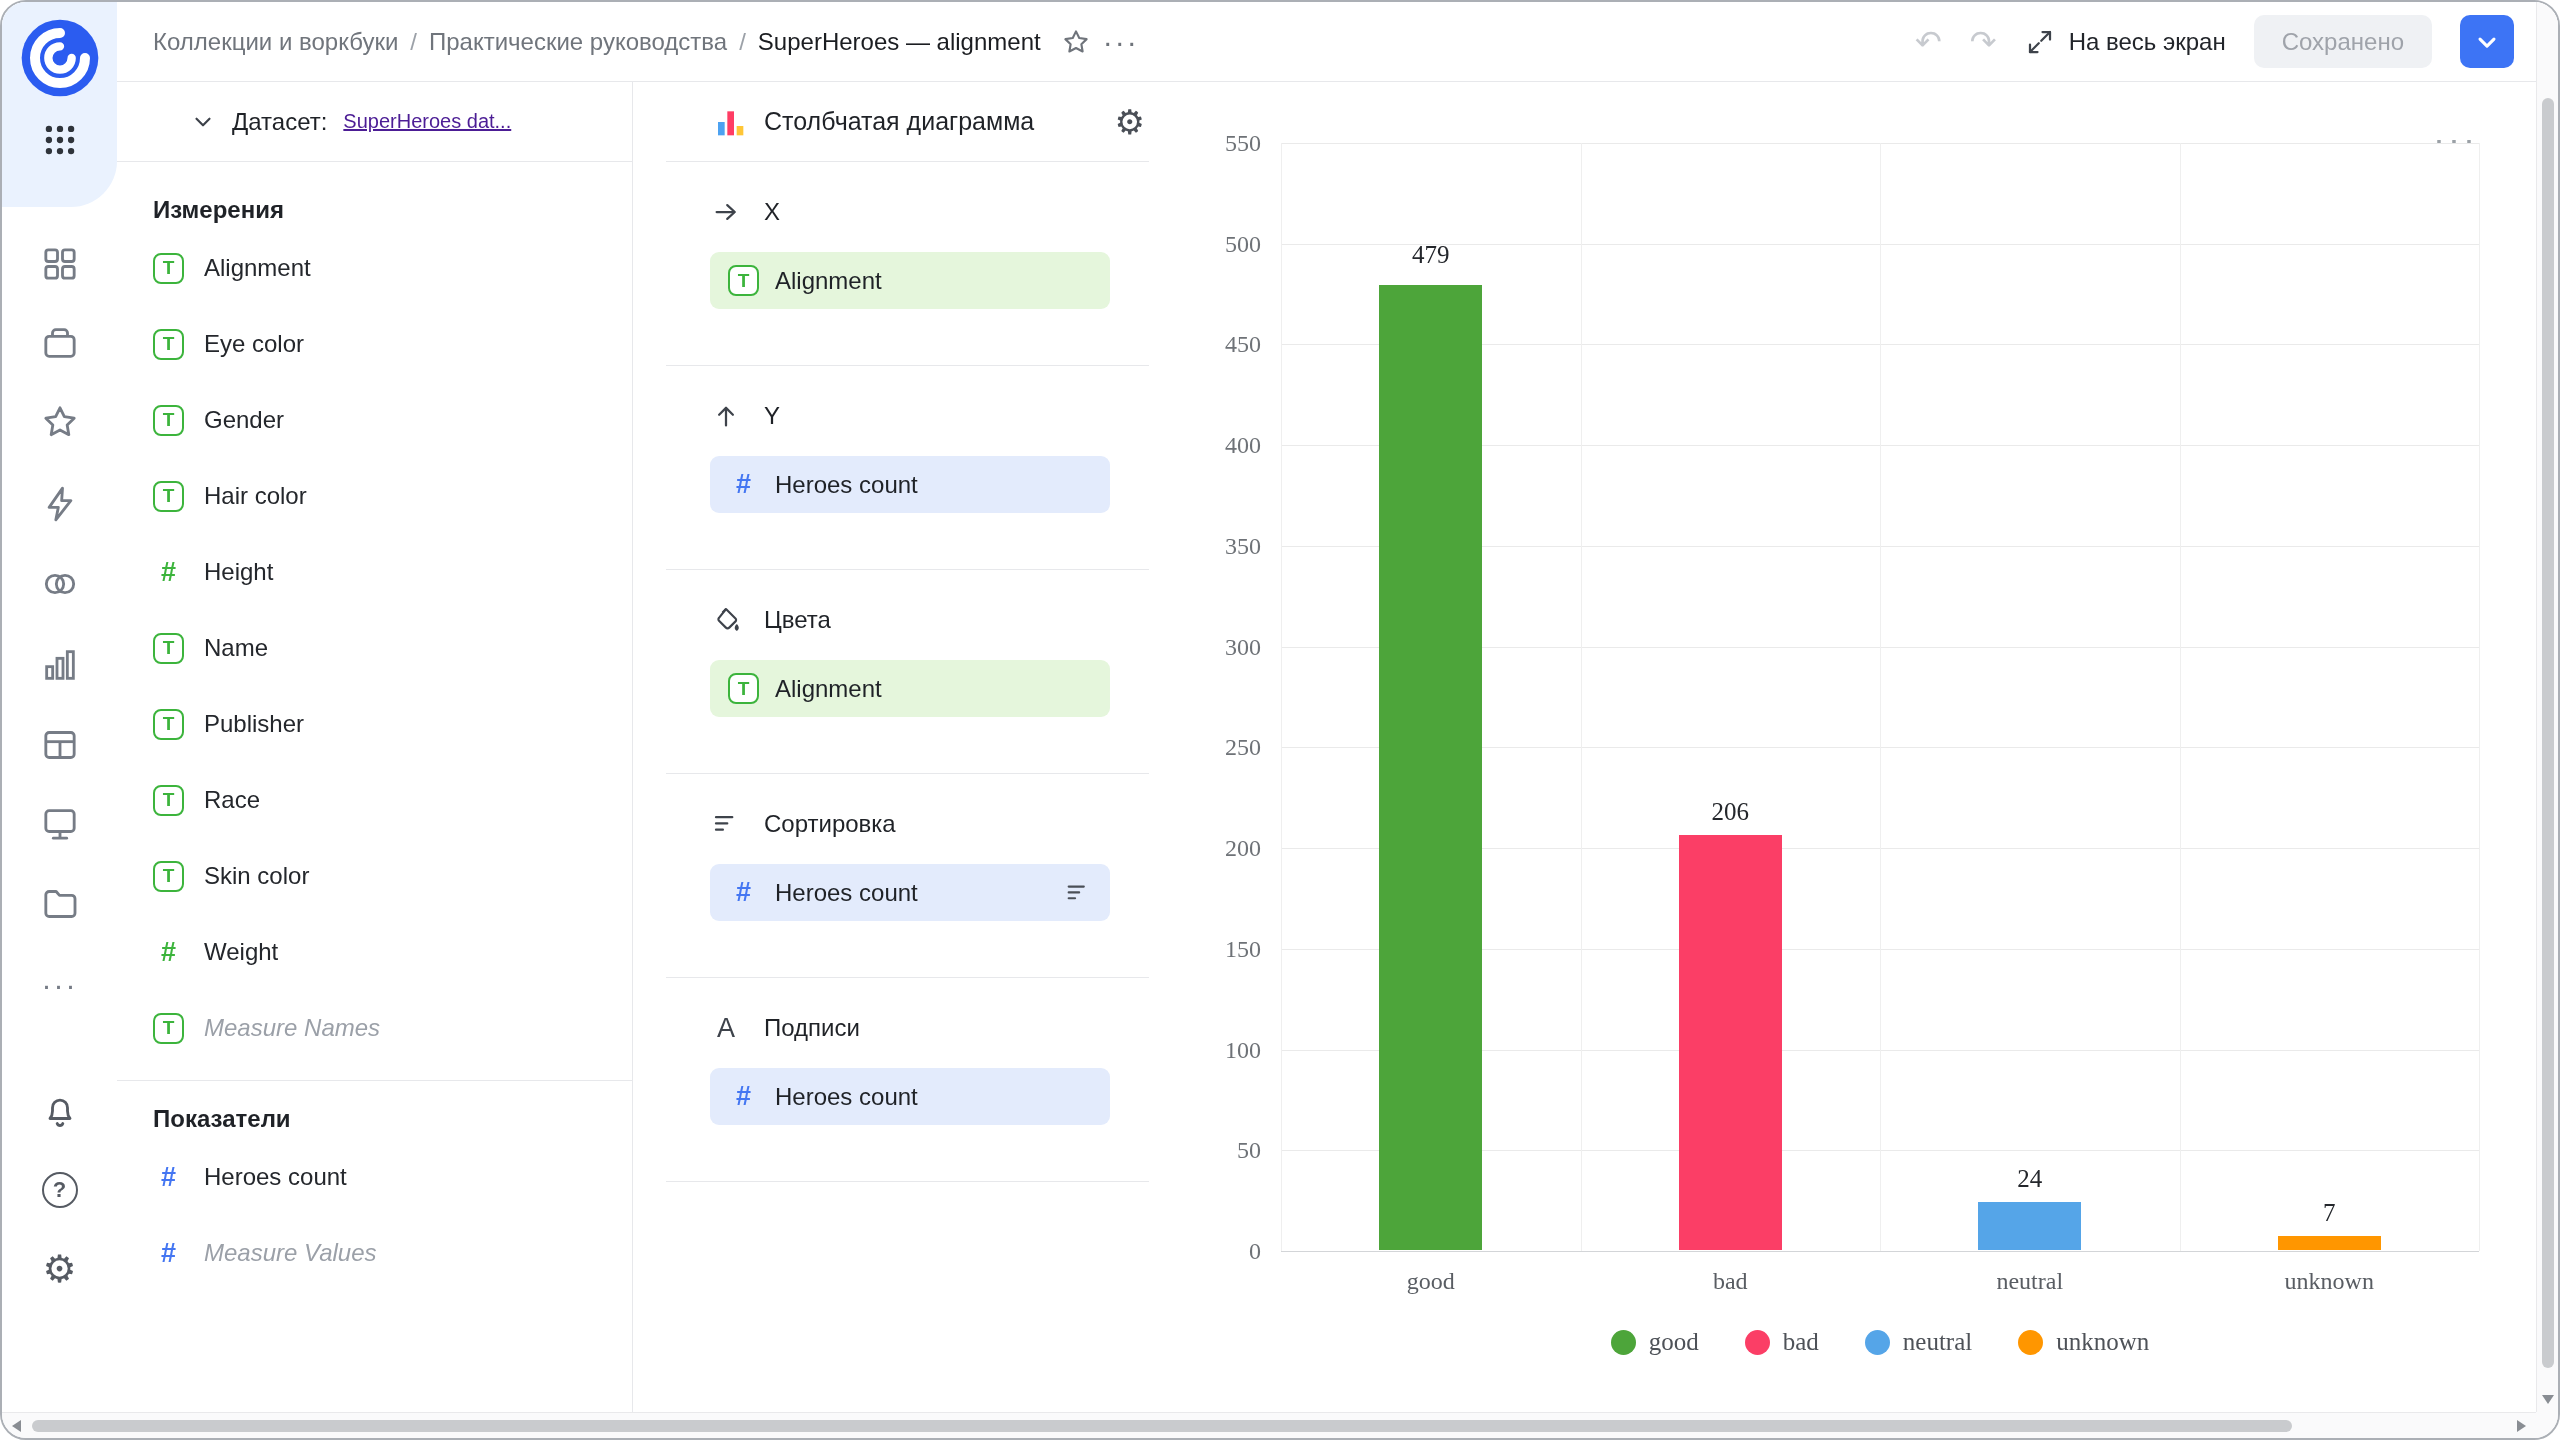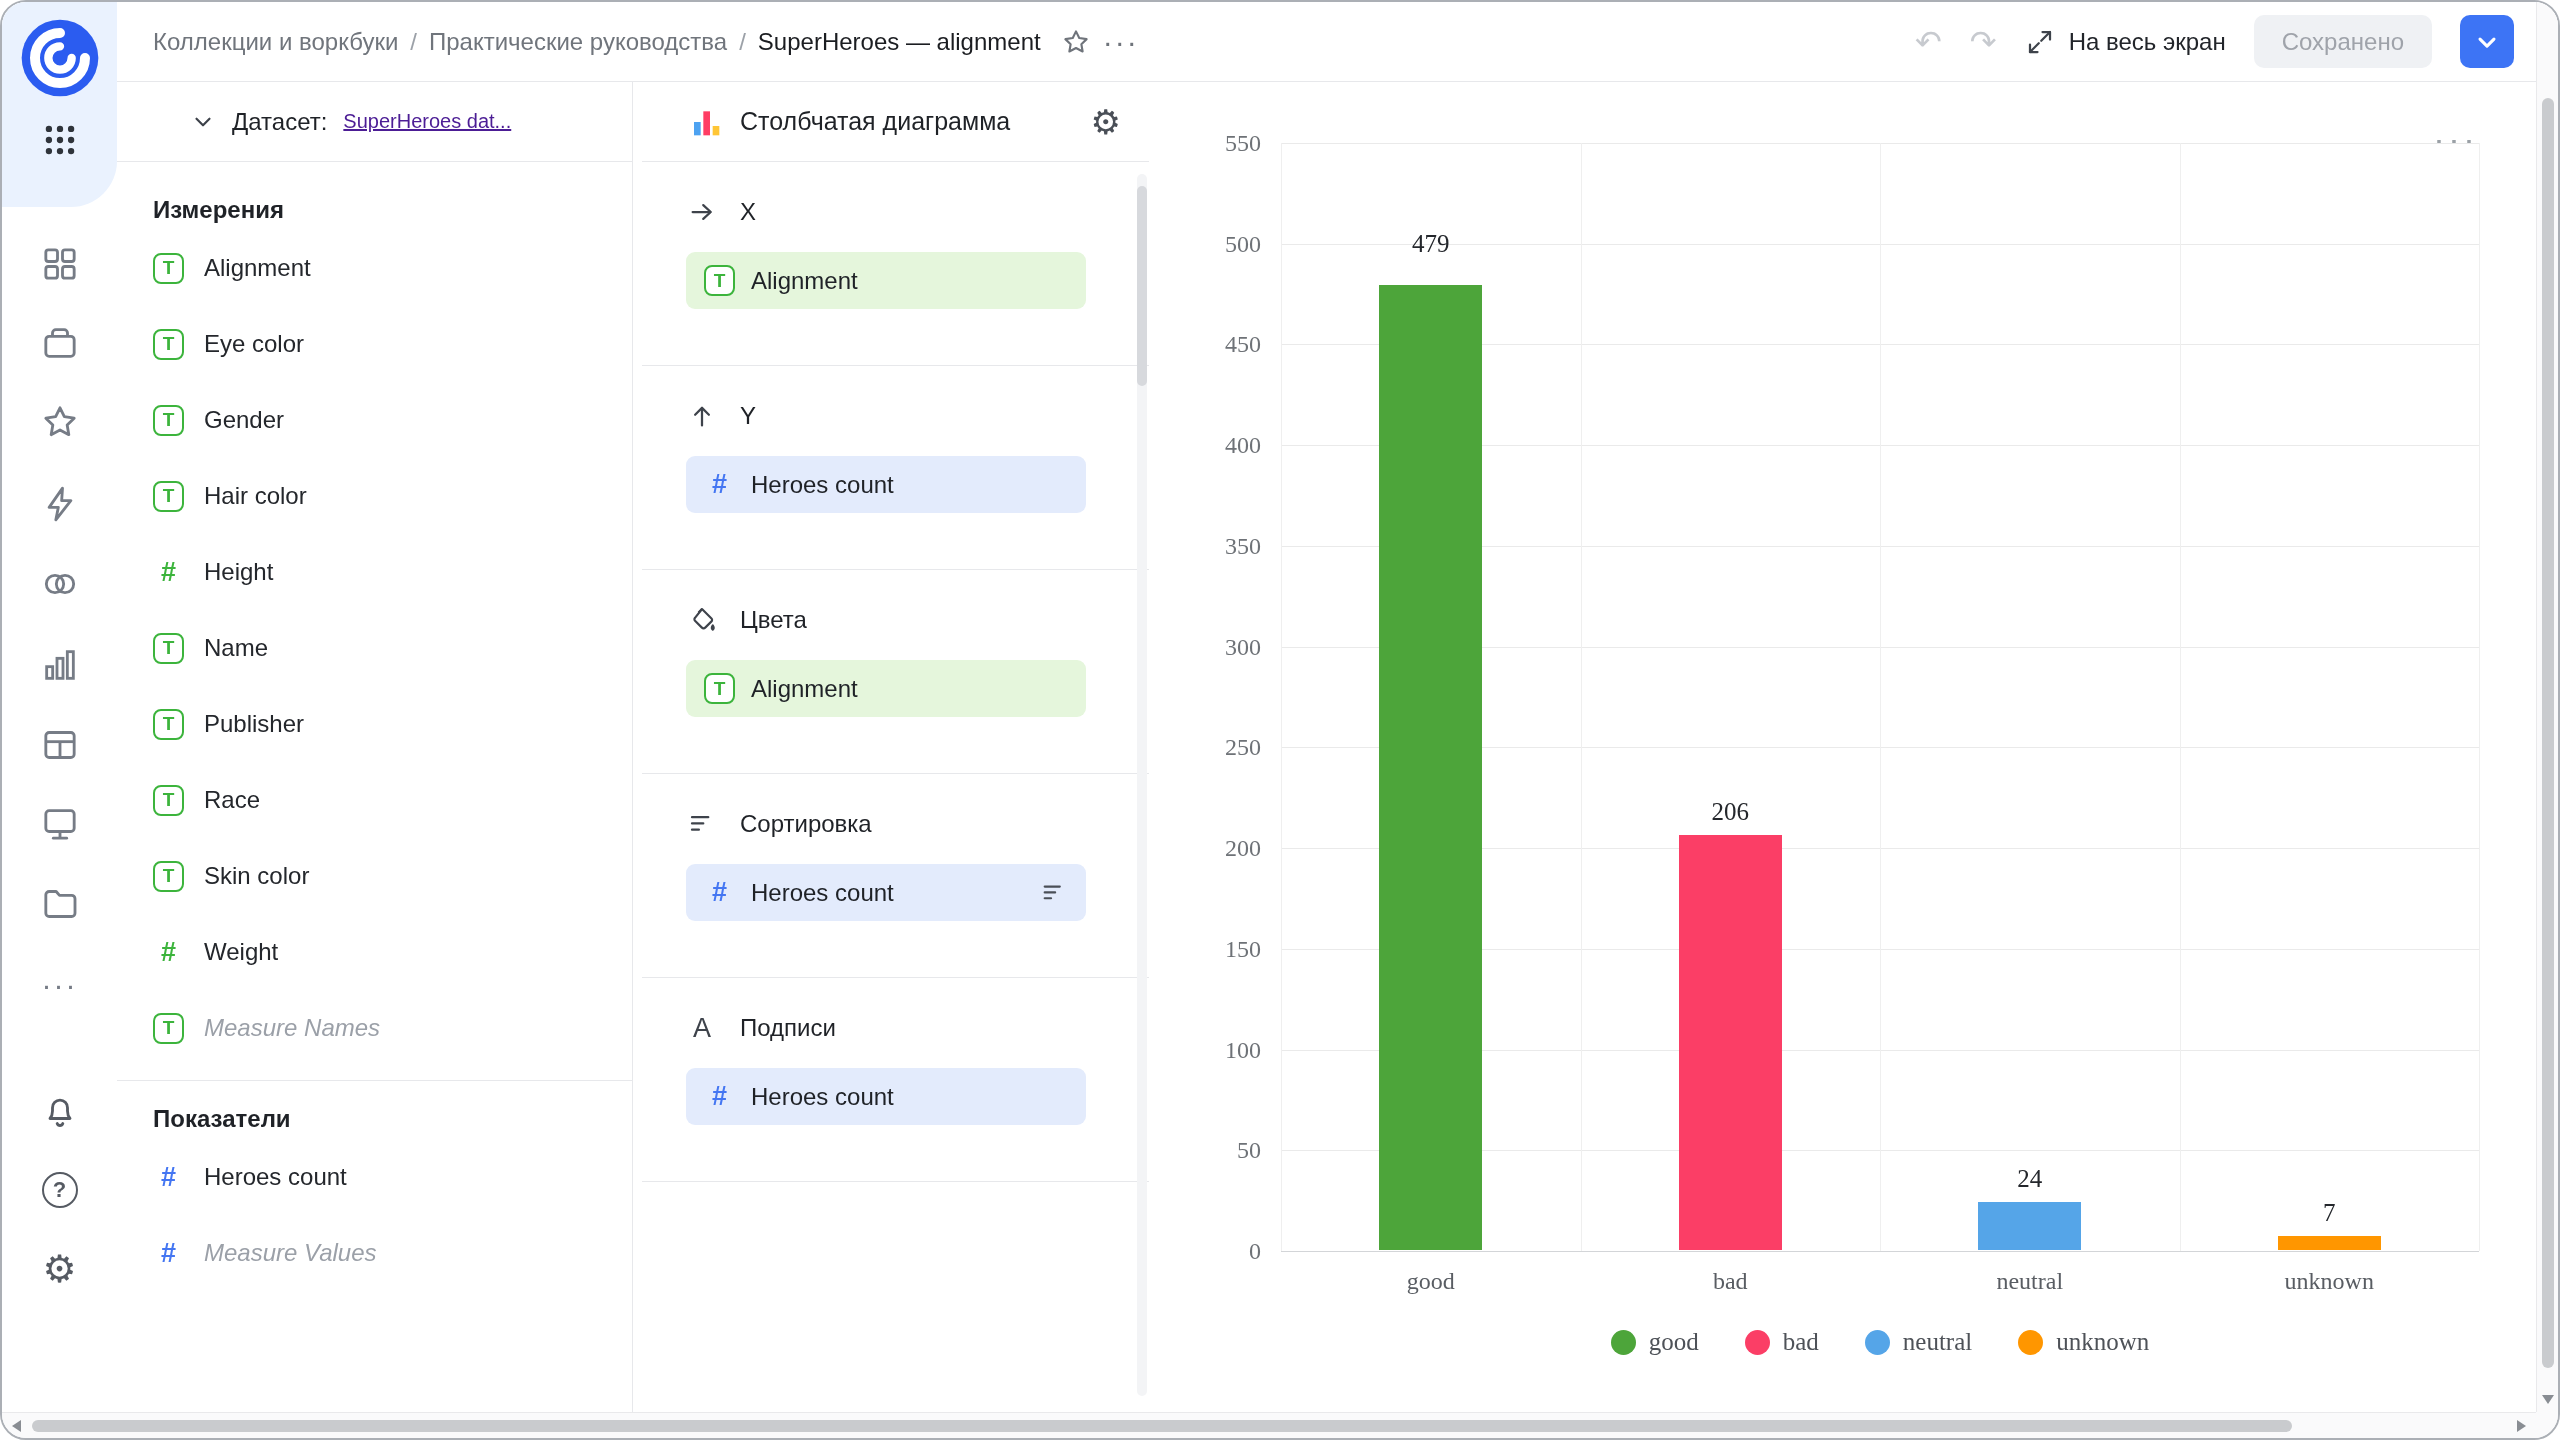--- a/index.html
+++ b/index.html
@@ -44,21 +44,21 @@
   .field-row { height:76px; display:flex; align-items:center; gap:20px; padding-left:36px; cursor:pointer; }
   .field-label { font-size:24px; color:#24272C; }
   .field-label.italic { font-style:italic; color:#9BA0A8; }
   .t-icon { width:31px; height:31px; min-width:31px; border:2px solid #3CB43C; border-radius:8px; color:#3CB43C; font-size:19px; font-weight:700; display:flex; align-items:center; justify-content:center; background:#fff; }
   .hash { font-size:27px; font-weight:600; width:31px; min-width:31px; text-align:center; }
   .hash.green { color:#3CB43C; }
   .hash.blue { color:#4476F2; }
   .panel-divider { height:1px; background:#E7E8EB; margin-top:14px; }
 
   
-  .config-panel { position:absolute; left:640px; top:80px; width:514px; bottom:26px; background:#fff; border-right:1px solid #E7E8EB; overflow:hidden; }
+  .config-panel { position:absolute; left:664px; top:80px; width:514px; bottom:26px; background:#fff; border-right:1px solid #E7E8EB; overflow:hidden; }
   .config-head { height:80px; border-bottom:1px solid #E7E8EB; display:flex; align-items:center; gap:18px; padding:0 34px 0 48px; }
   .config-head .cfg-title { font-size:25px; color:#1F2227; }
   .config-head .gear-glyph { margin-left:auto; font-size:34px; color:#4A4F57; cursor:pointer; }
   .cfg-section { padding:28px 0 56px 44px; border-bottom:1px solid #E7E8EB; }
   .cfg-label-row { display:flex; align-items:center; gap:22px; height:44px; font-size:24px; color:#1F2227; }
   .cfg-icon { width:32px; display:flex; align-items:center; justify-content:center; color:#3E434B; }
   .a-glyph { font-size:27px; font-weight:500; color:#3E434B; }
   .beta-badge { font-size:19px; font-weight:700; color:#4476F2; margin-left:4px; }
   .chip { margin-top:18px; width:400px; height:57px; border-radius:9px; display:flex; align-items:center; gap:16px; padding:0 18px; font-size:24px; color:#1F2227; cursor:pointer; }
   .chip.green { background:#E5F6DC; }
@@ -446,21 +446,21 @@
         <div class="gridline-h" style="top: 302.182px;"></div>
         <div class="gridline-h" style="top: 201.455px;"></div>
         <div class="gridline-h" style="top: 100.727px;"></div>
         <div class="gridline-h" style="top: 0px;"></div>
         <div class="gridline-v" style="left: 0px;"></div>
         <div class="gridline-v" style="left: 299.5px;"></div>
         <div class="gridline-v" style="left: 599px;"></div>
         <div class="gridline-v" style="left: 898.5px;"></div>
         <div class="gridline-v" style="left: 1198px;"></div>
         <div class="bar" style="left: 98.25px; height: 964.967px; background: rgb(77, 165, 58);"></div>
-        <div class="bar-value" style="left: 149.75px; top: 87px;">479</div>
+        <div class="bar-value" style="left: 149.75px; top: 98px;">479</div>
         <div class="bar" style="left: 397.75px; height: 414.996px; background: rgb(251, 62, 102);"></div>
         <div class="bar-value" style="left: 449.25px; top: 655.004px;">206</div>
         <div class="bar" style="left: 697.25px; height: 48.3491px; background: rgb(85, 165, 232);"></div>
         <div class="bar-value" style="left: 748.75px; top: 1021.65px;">24</div>
         <div class="bar" style="left: 996.75px; height: 14.1018px; background: rgb(255, 150, 0);"></div>
         <div class="bar-value" style="left: 1048.25px; top: 1055.9px;">7</div>
       </div>
     <div class="x-labels">
         <div class="xlabel" style="left: 149.75px;">good</div>
         <div class="xlabel" style="left: 449.25px;">bad</div>

